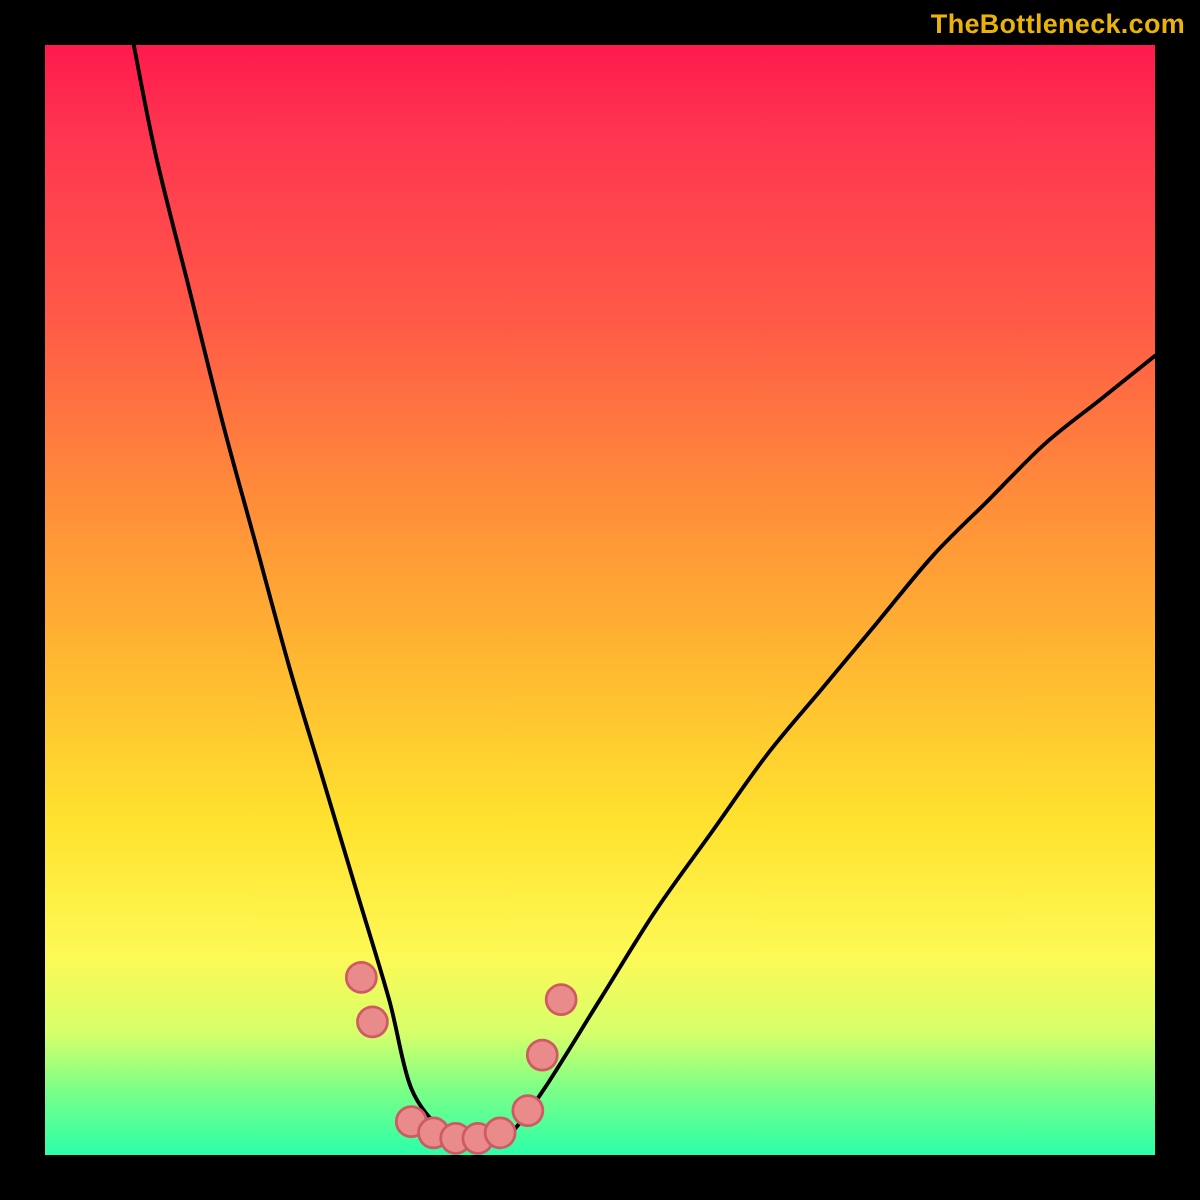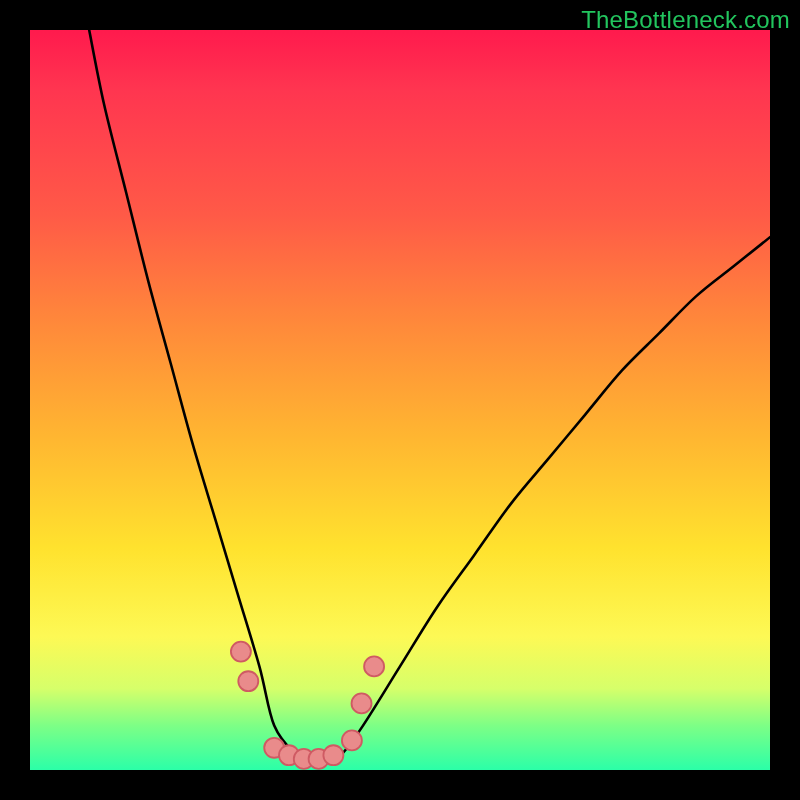--- a/index.html
+++ b/index.html
@@ -40,23 +40,23 @@
   .plot svg {
     position: absolute;
     inset: 0;
     width: 740px;
     height: 740px;
   }
   .attribution {
     position: absolute;
     top: 6px;
     right: 10px;
-    color: #22c55e;
-    font-size: 24px;
-    font-weight: 400;
+    color: #eab308;
+    font-size: 18px;
+    font-weight: 700;
     letter-spacing: 0.2px;
     user-select: none;
   }
 </style>
 </head>
 <body>
 
 <div class="frame">
 
   <div class="attribution">TheBottleneck.com</div>

